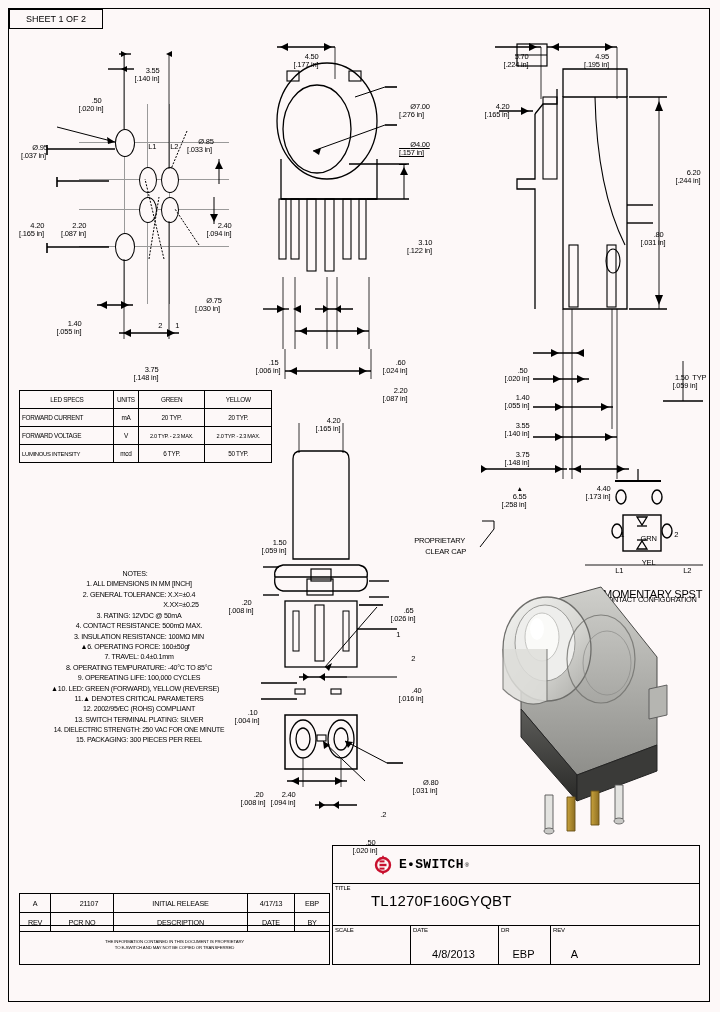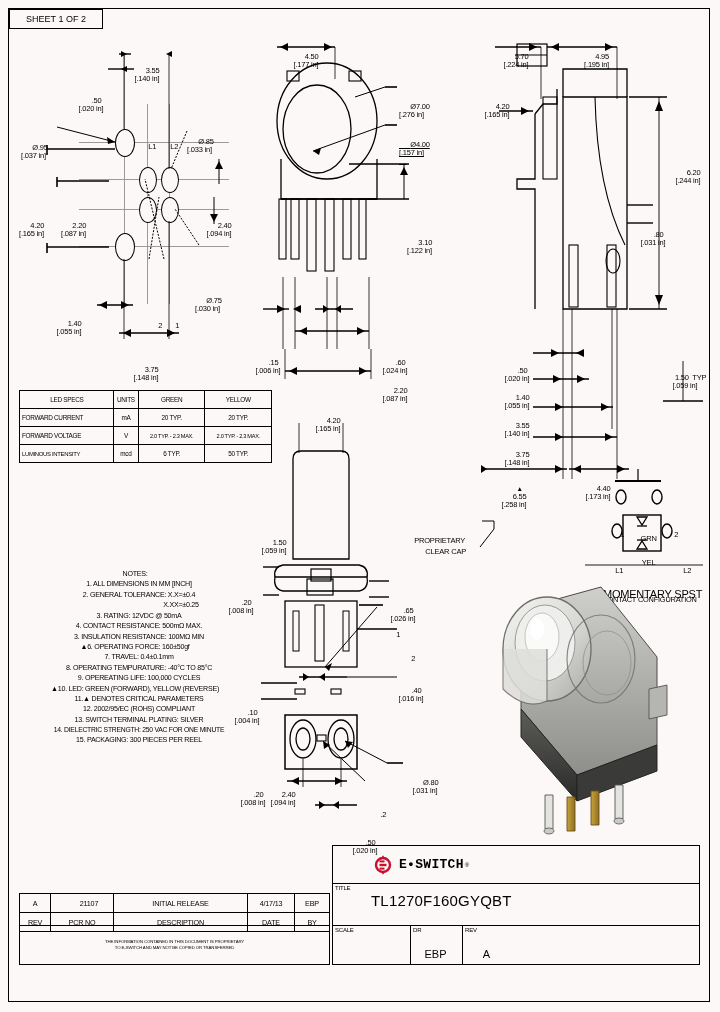--- a/index.html
+++ b/index.html
@@ -656,20 +656,24 @@
     <div id="tb-title">
       <span class="cellhdr">TITLE</span>
       <span style="position:absolute;left:30px;top:8px;font-size:15px;letter-spacing:0.2px;margin-left:8px;">TL1270F160GYQBT</span>
     </div>
 
     <div id="tb-bottom">
       <div class="cell" style="width:78px;">
         <span class="cellhdr">SCALE</span>
         <span class="cellval"></span>
       </div>
+      <div class="cell" style="width:88px;">
+        <span class="cellhdr">DATE</span>
+        <span class="cellval">4/8/2013</span>
+      </div>
       <div class="cell" style="width:52px;">
         <span class="cellhdr">DR</span>
         <span class="cellval">EBP</span>
       </div>
       <div class="cell" style="width:49px;">
         <span class="cellhdr">REV</span>
         <span class="cellval">A</span>
       </div>
     </div>
   </div>

